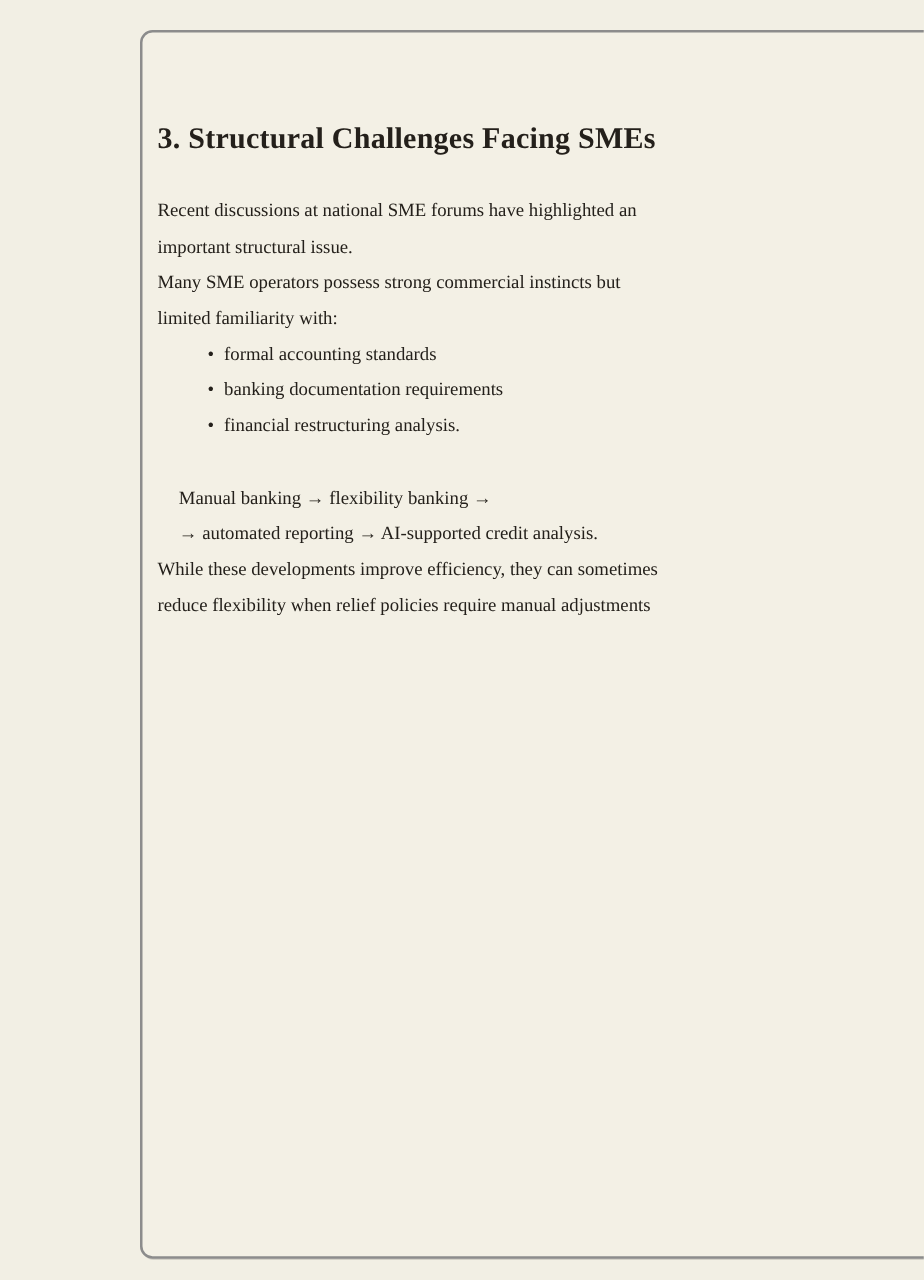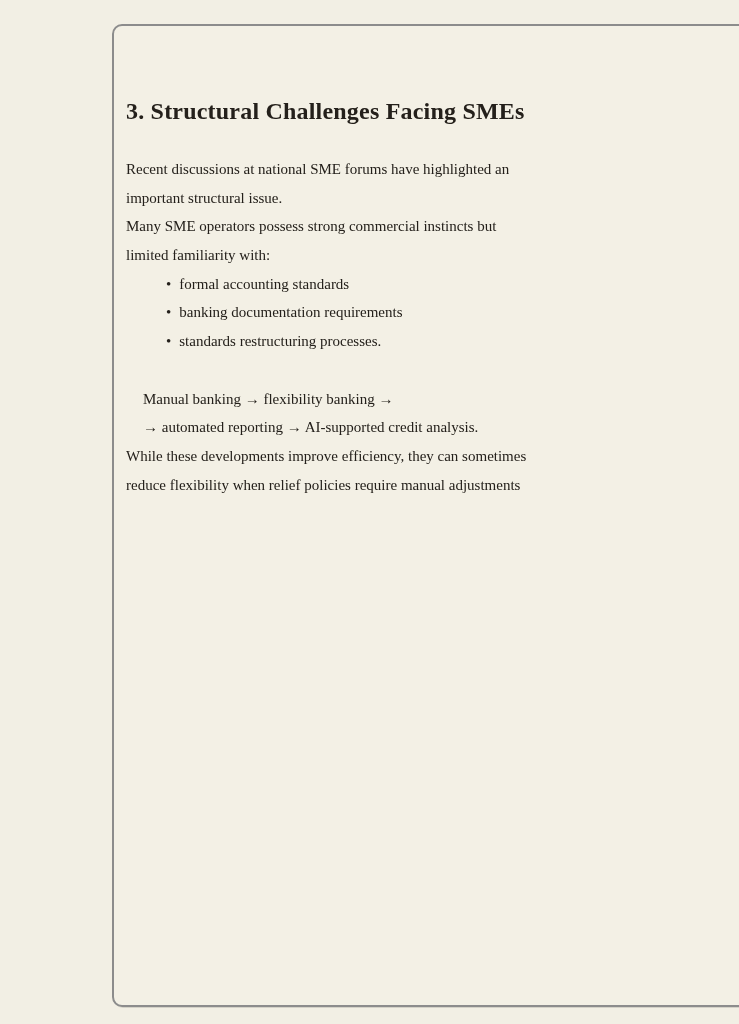--- a/index.html
+++ b/index.html
@@ -75,21 +75,21 @@
     <div class="line">Many SME operators possess strong commercial instincts but</div>
     <div class="line">limited familiarity with:</div>
 
     <div class="line bullet">
       <span class="bullet-glyph">•</span><span>formal accounting standards</span>
     </div>
     <div class="line bullet">
       <span class="bullet-glyph">•</span><span>banking documentation requirements</span>
     </div>
     <div class="line bullet">
-      <span class="bullet-glyph">•</span><span>standards restructuring processes.</span>
+      <span class="bullet-glyph">•</span><span>financial restructuring analysis.</span>
     </div>
 
     <div class="blank-line"></div>
 
 
     <div class="line flow">Manual banking → flexibility banking →</div>
     <div class="line flow">→ automated reporting → AI-supported credit analysis.</div>
 
     <div class="line">While these developments improve efficiency, they can sometimes</div>
     <div class="line">reduce flexibility when relief policies require manual adjustments</div>

